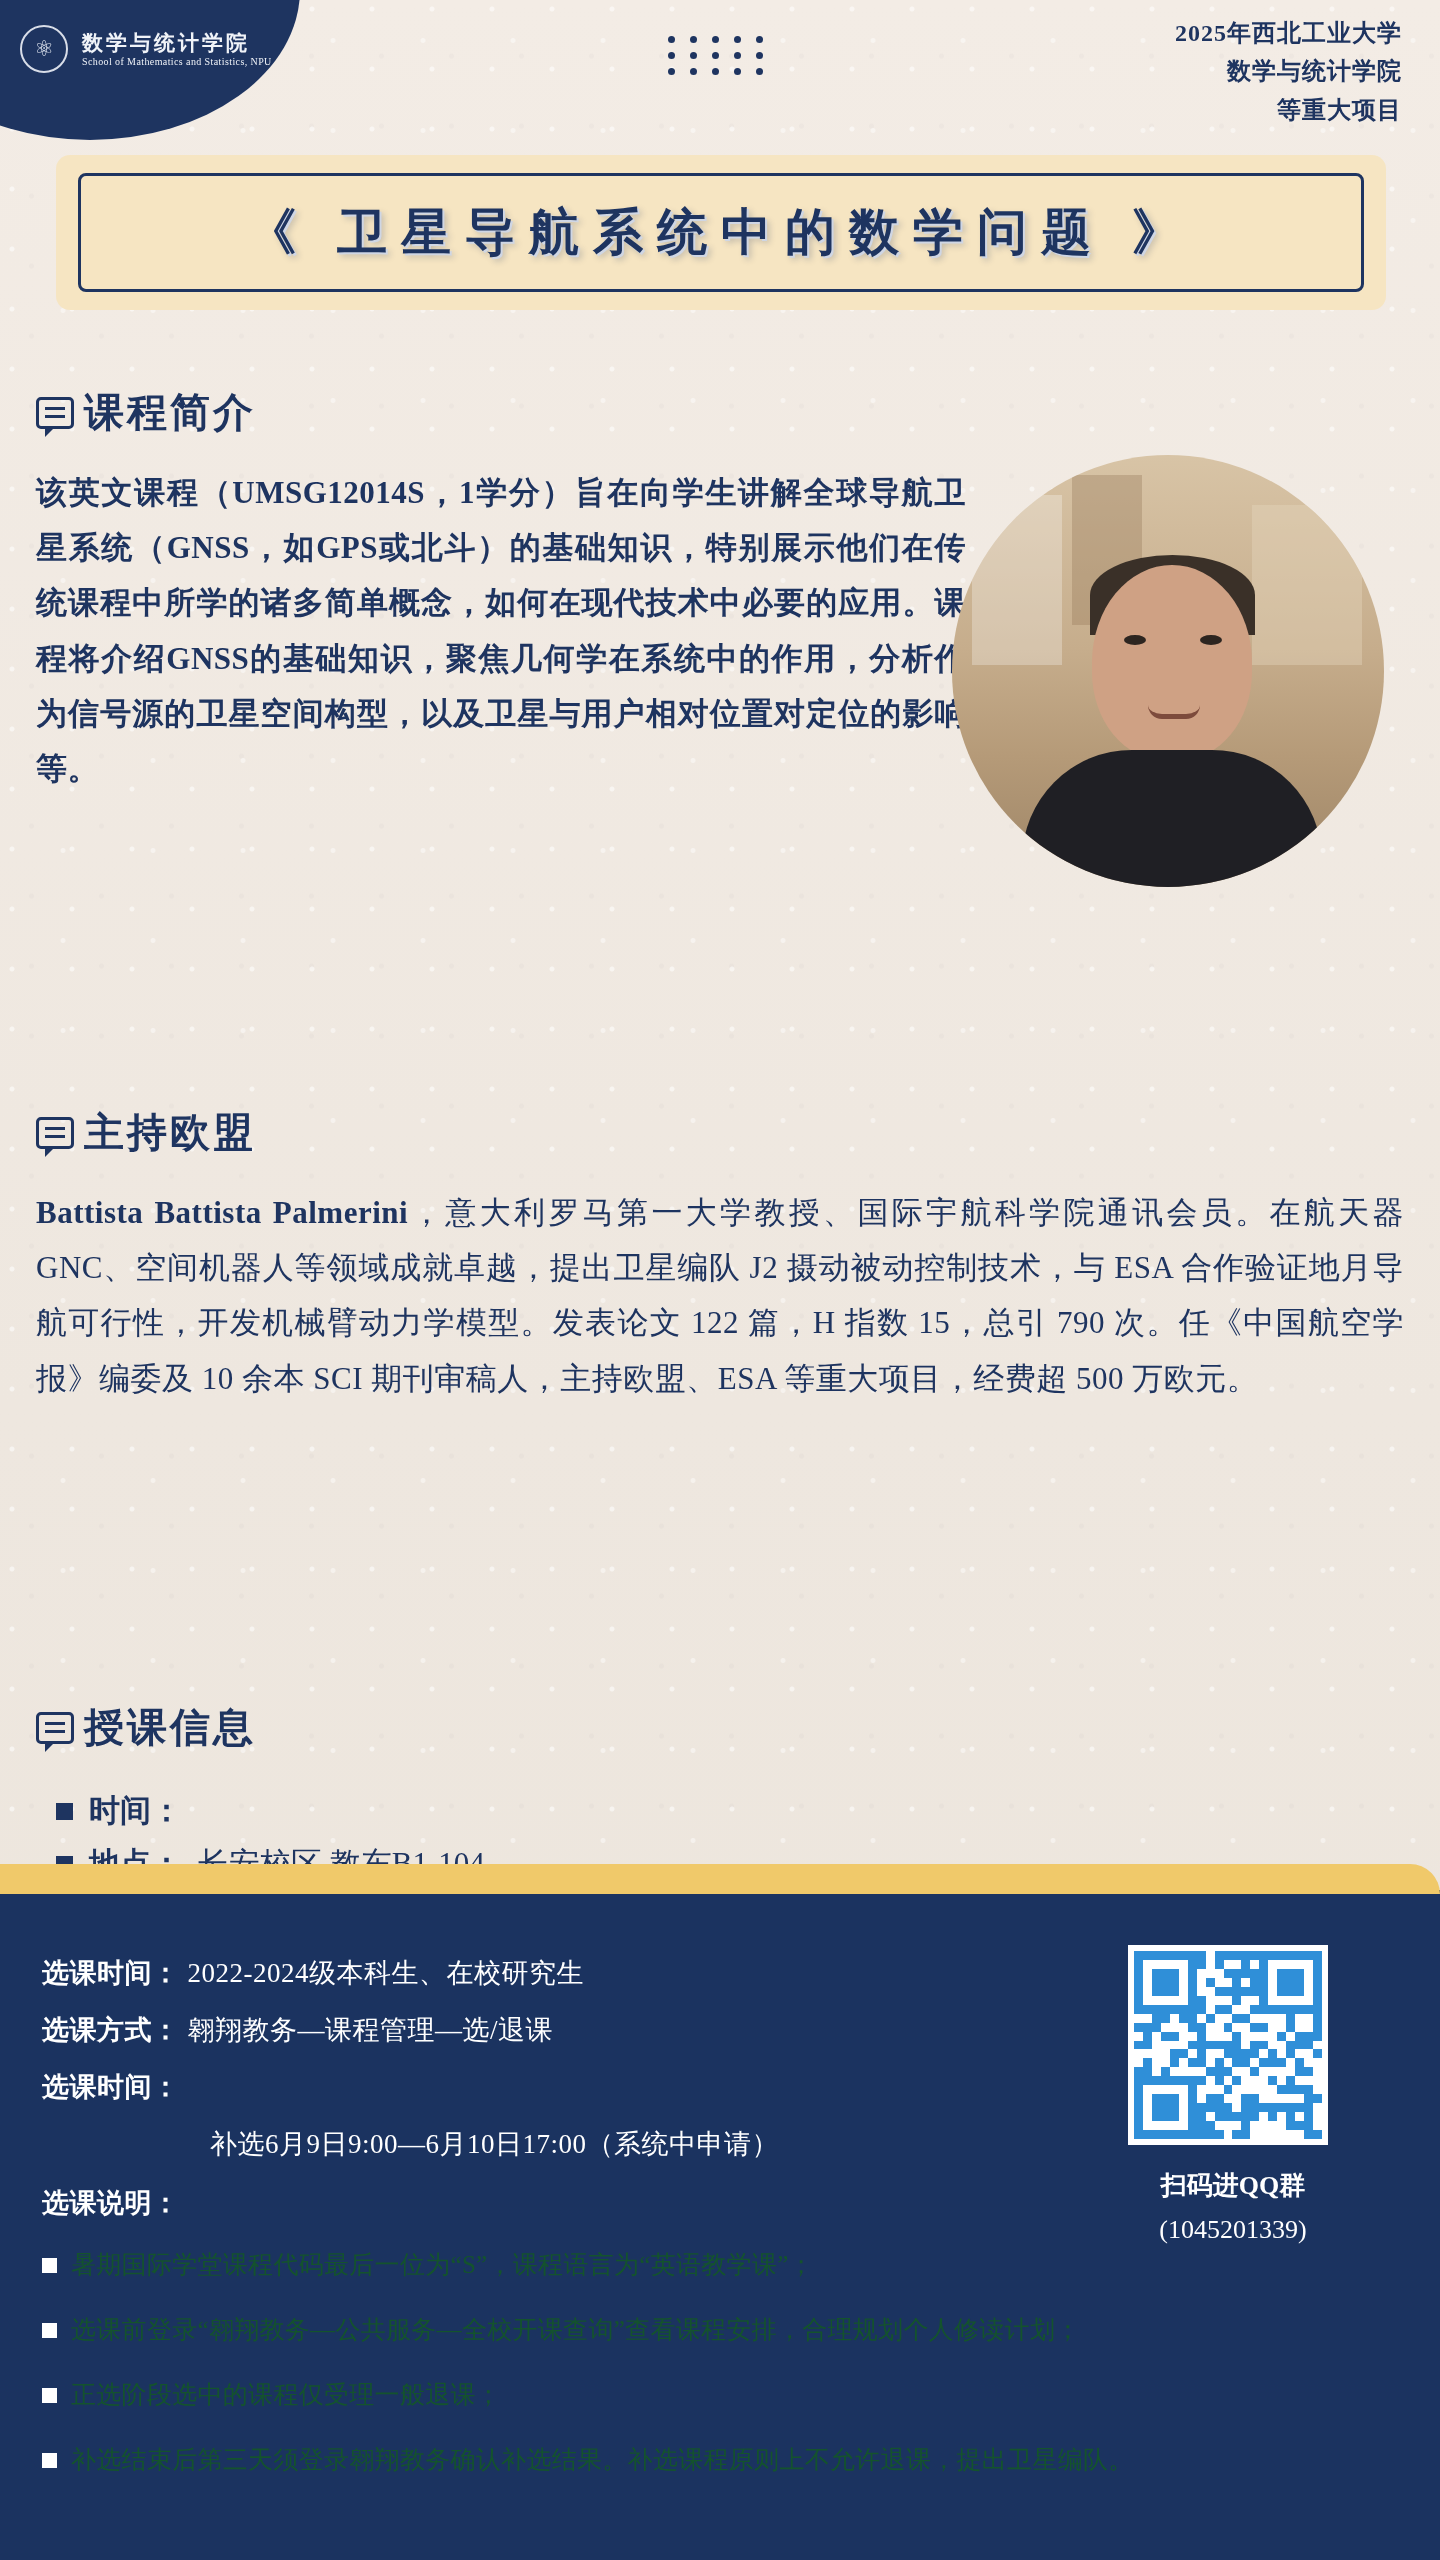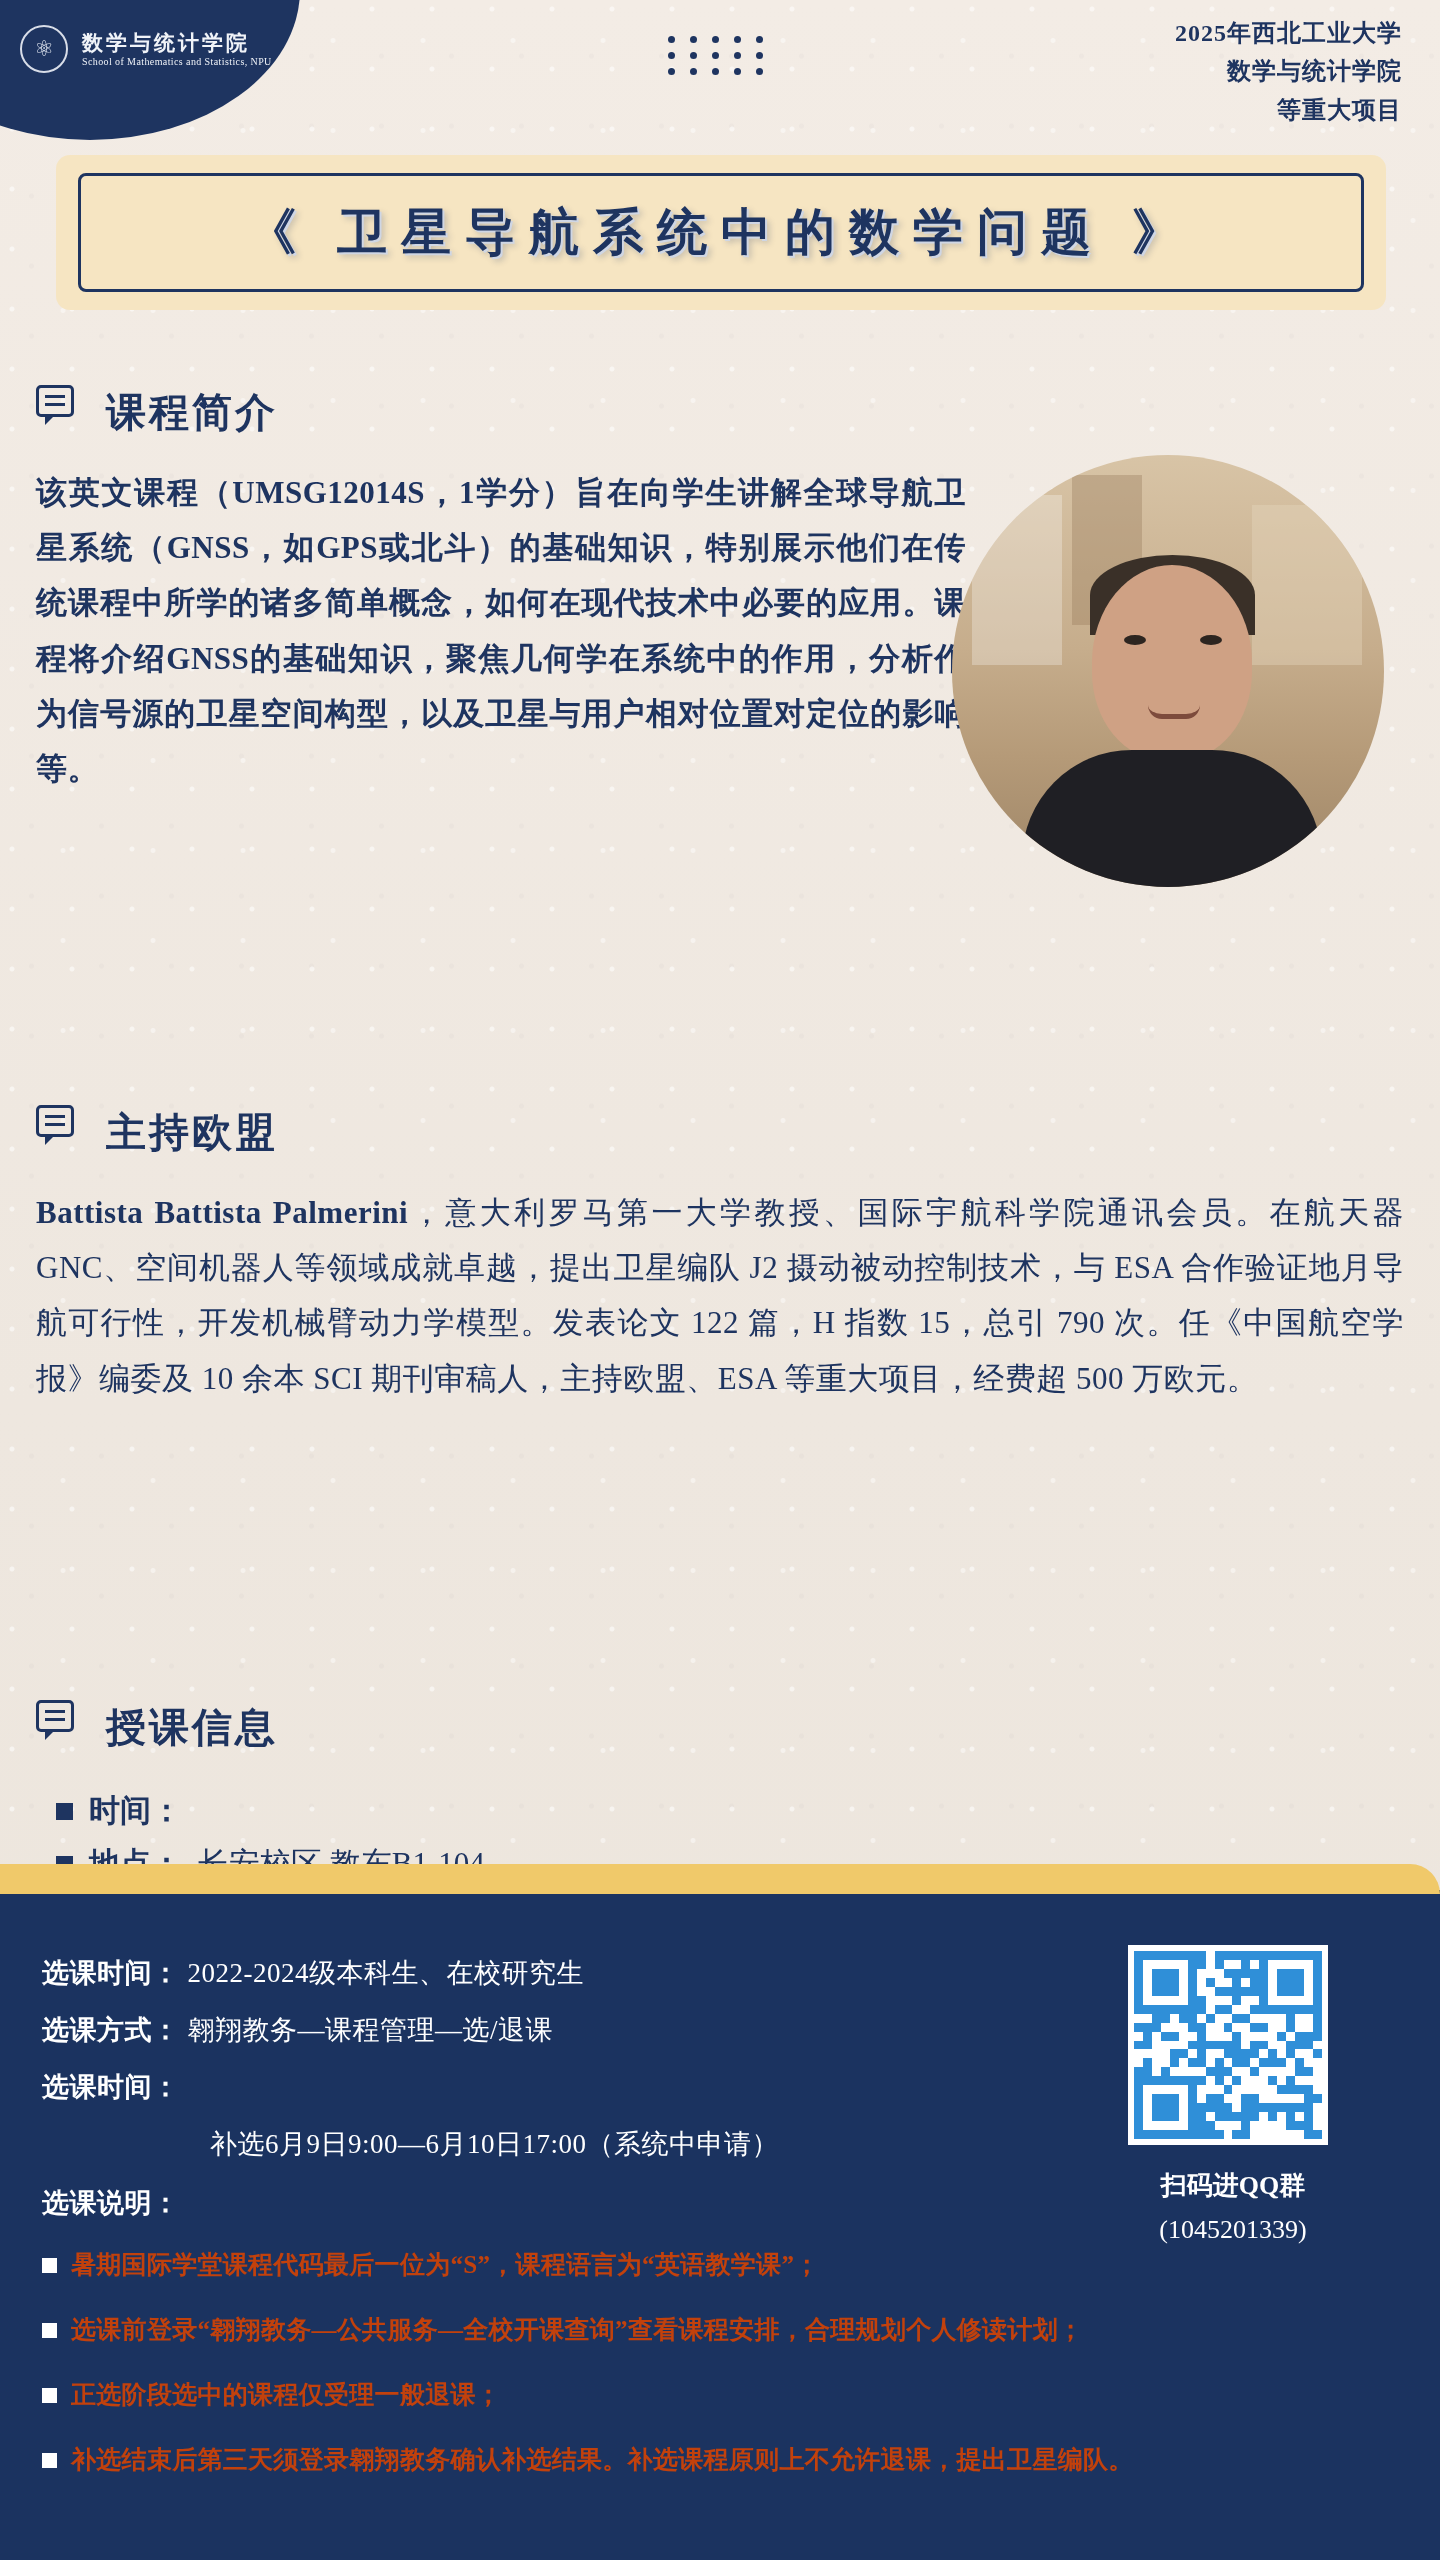--- a/index.html
+++ b/index.html
@@ -84,21 +84,21 @@
     font-size: 50px;
     font-weight: 700;
     letter-spacing: 14px;
     text-shadow: 2px 2px 0 #cfd6e4, 4px 4px 6px rgba(30,52,96,.25);
     white-space: nowrap;
   }
 
   
   .sec-head {
     position: absolute;
-    display: flex; gap: 32px;
+    display: flex; align-items: center; gap: 10px;
   }
   .sec-icon {
     width: 38px; height: 32px;
     border: 3px solid #1e3460;
     border-radius: 5px;
     position: relative;
   }
   .sec-icon::after {
     content: "";
     position: absolute; left: 6px; bottom: -11px;
@@ -206,24 +206,23 @@
     color: #ffffff;
     font-size: 27px;
     display: flex; align-items: baseline; gap: 8px;
     letter-spacing: .5px;
   }
   .navy-row .lab { font-weight: 700; white-space: nowrap; }
   .navy-row .val { white-space: nowrap; }
 
   .note {
     position: absolute;
-    color: #c2410c; font-size: 25px;
+    color: #14532d; font-size: 25px;
     display: flex; align-items: flex-start; gap: 14px;
     letter-spacing: .3px;
-    font-weight: bold;
   }
   .note .sqw { width: 15px; height: 15px; background: #fff; margin-top: 10px; flex: 0 0 auto; }
 
   
   .qr-box {
     position: absolute; left: 1128px; top: 1945px;
     width: 200px; height: 200px; background: #fff; padding: 6px;
   }
   .qr-grid {
     width: 100%; height: 100%;

